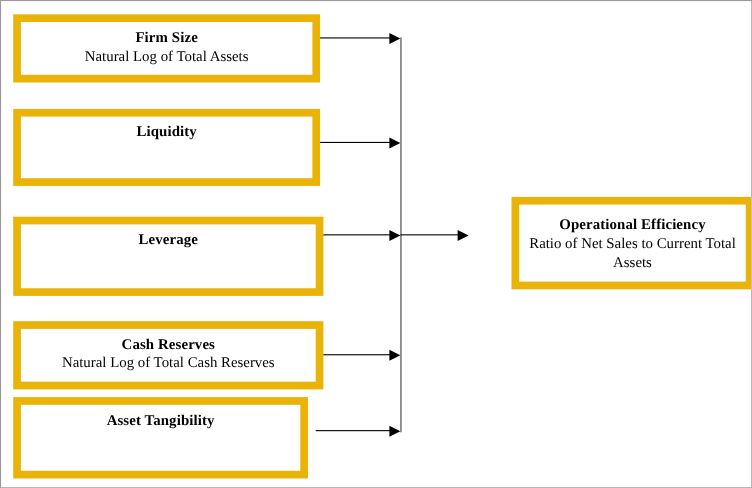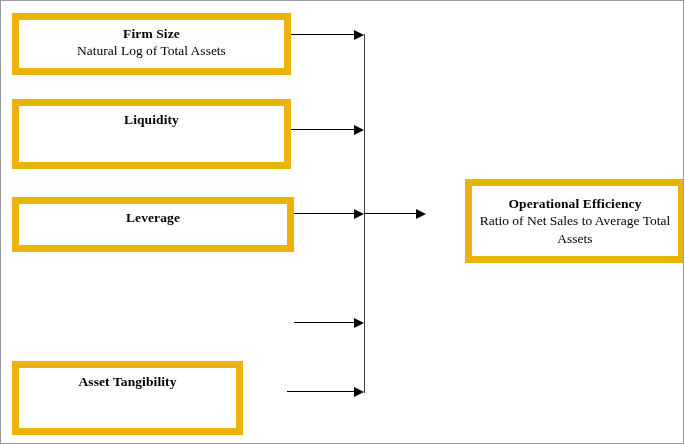--- a/index.html
+++ b/index.html
@@ -73,38 +73,42 @@
   </div>
   <div class="hline" style="left:290px; top:33px; width:65px;"></div>
   <div class="arrowhead" style="left:353px; top:28.5px;"></div>
 
   <div class="node" style="left:11px; top:98px; width:279px; height:70px;">
     <span class="title">Liquidity</span>
   </div>
   <div class="hline" style="left:290px; top:128px; width:65px;"></div>
   <div class="arrowhead" style="left:353px; top:123.5px;"></div>
 
-  <div class="node" style="left:11px; top:196px; width:282px; height:55px;">
+  <div class="node" style="left:11px; top:196px; width:282px; height:72px;">
     <span class="title">Leverage</span>
   </div>
   <div class="hline" style="left:293px; top:212px; width:62px;"></div>
   <div class="arrowhead" style="left:353px; top:207.5px;"></div>
 
+  <div class="node" style="left:11px; top:291px; width:282px; height:62px;">
+    <span class="title">Cash Reserves</span>
+    <span class="subtitle">Natural Log of Total Cash Reserves</span>
+  </div>
   <div class="hline" style="left:293px; top:321px; width:62px;"></div>
   <div class="arrowhead" style="left:353px; top:316.5px;"></div>
 
-  <div class="node" style="left:11px; top:360px; width:231px; height:74px;">
+  <div class="node" style="left:11px; top:360px; width:268px; height:74px;">
     <span class="title">Asset Tangibility</span>
   </div>
   <div class="hline" style="left:286px; top:390px; width:69px;"></div>
   <div class="arrowhead" style="left:353px; top:385.5px;"></div>
 
   <div class="vspine" style="left:363px; top:33px; height:359px;"></div>
 
   <div class="hline" style="left:363px; top:212px; width:56px;"></div>
   <div class="arrowhead" style="left:415px; top:207.5px;"></div>
 
   <div class="node" style="left:424px; top:178px; width:220px; height:84px; padding-top:9px;margin-left:40px;">
     <span class="title">Operational Efficiency</span>
-    <span class="subtitle">Ratio of Net Sales to Average Total Assets</span>
+    <span class="subtitle">Ratio of Net Sales to Current Total Assets</span>
   </div>
 
 </div>
 
 </body></html>

